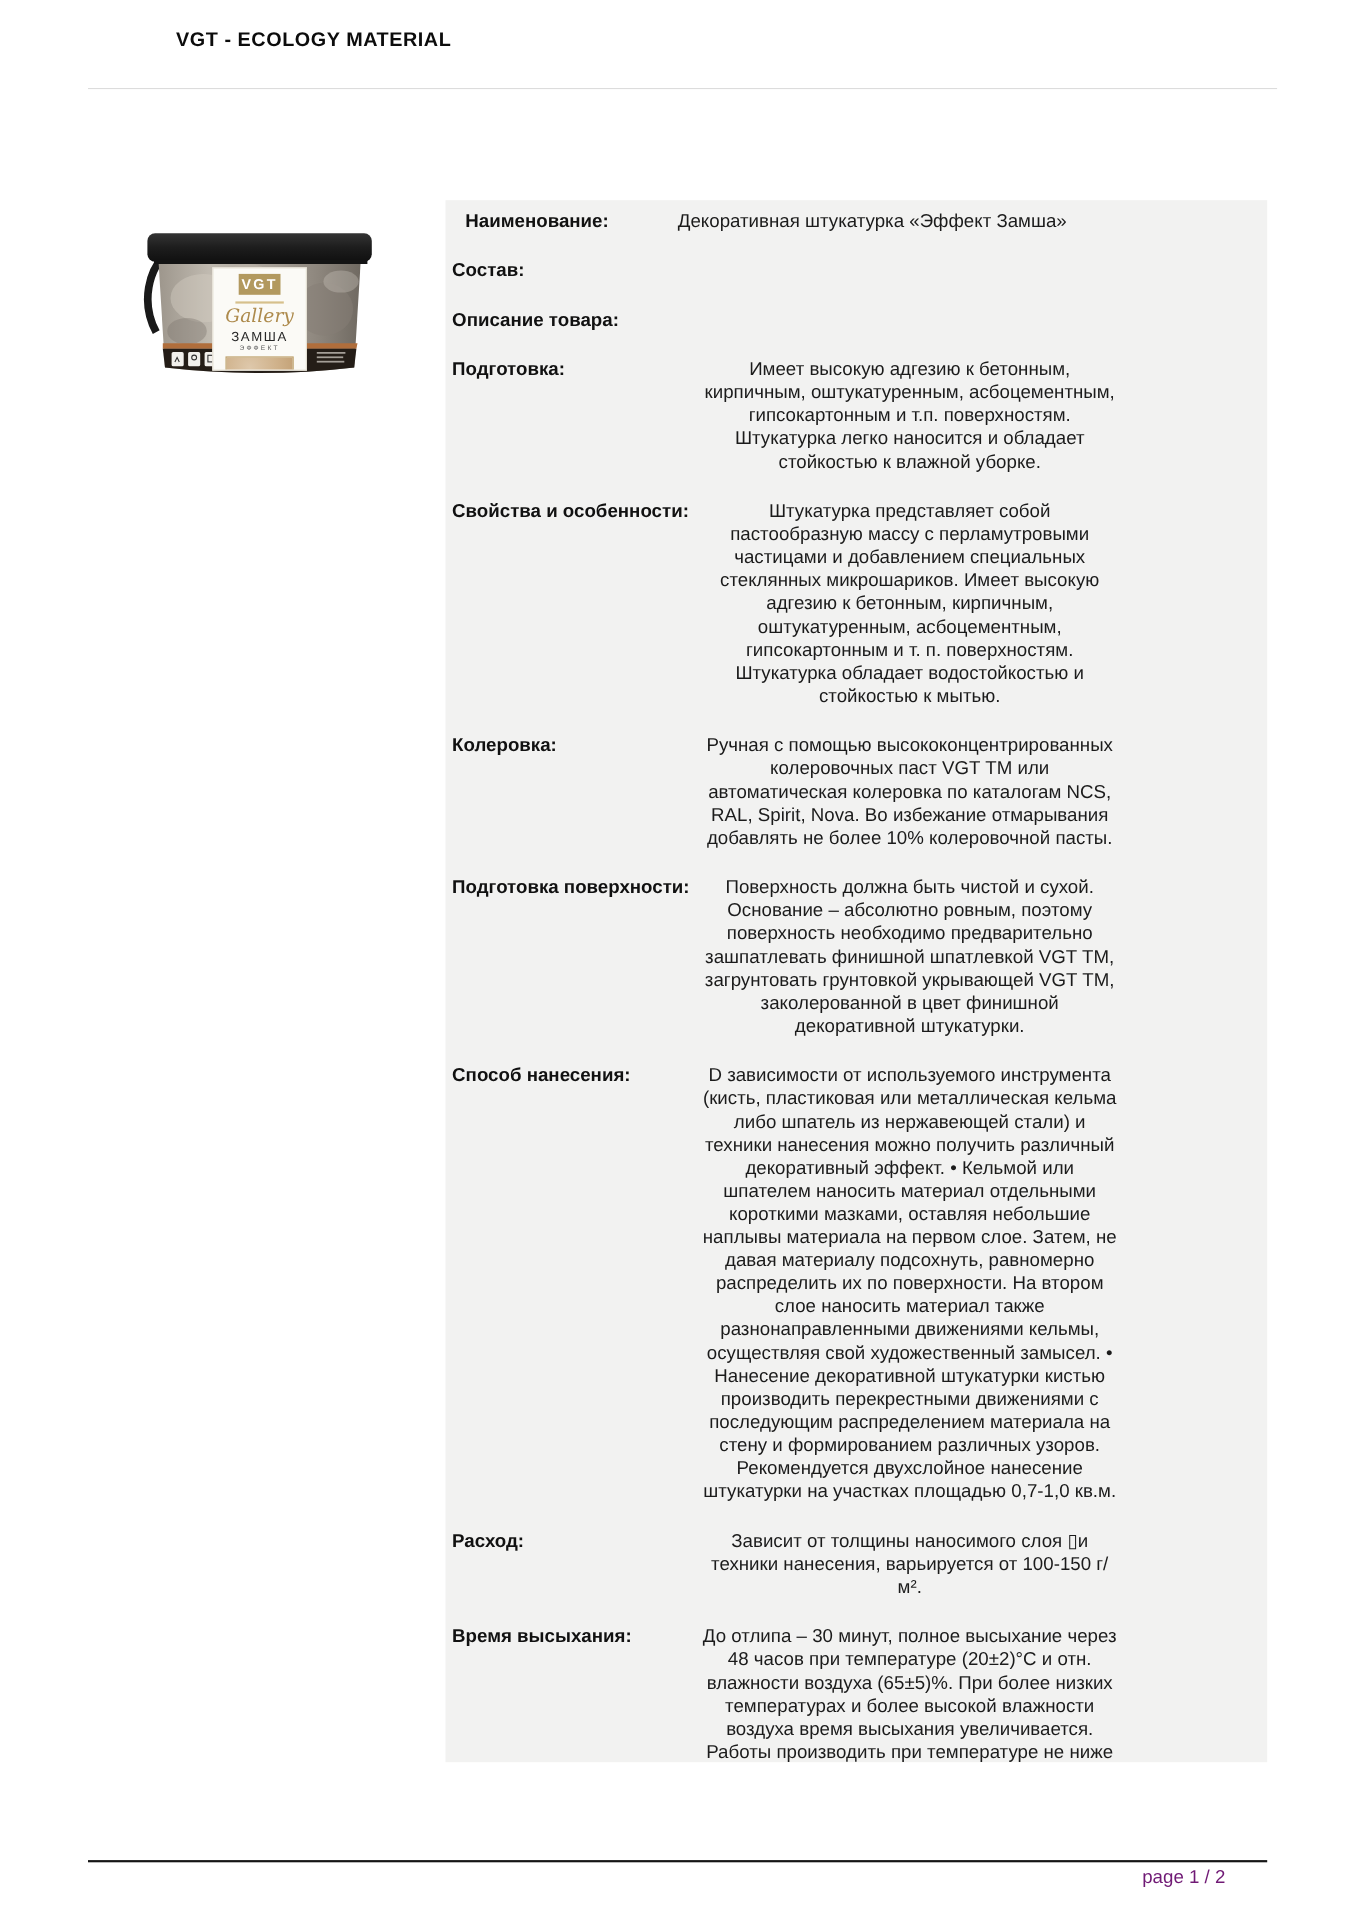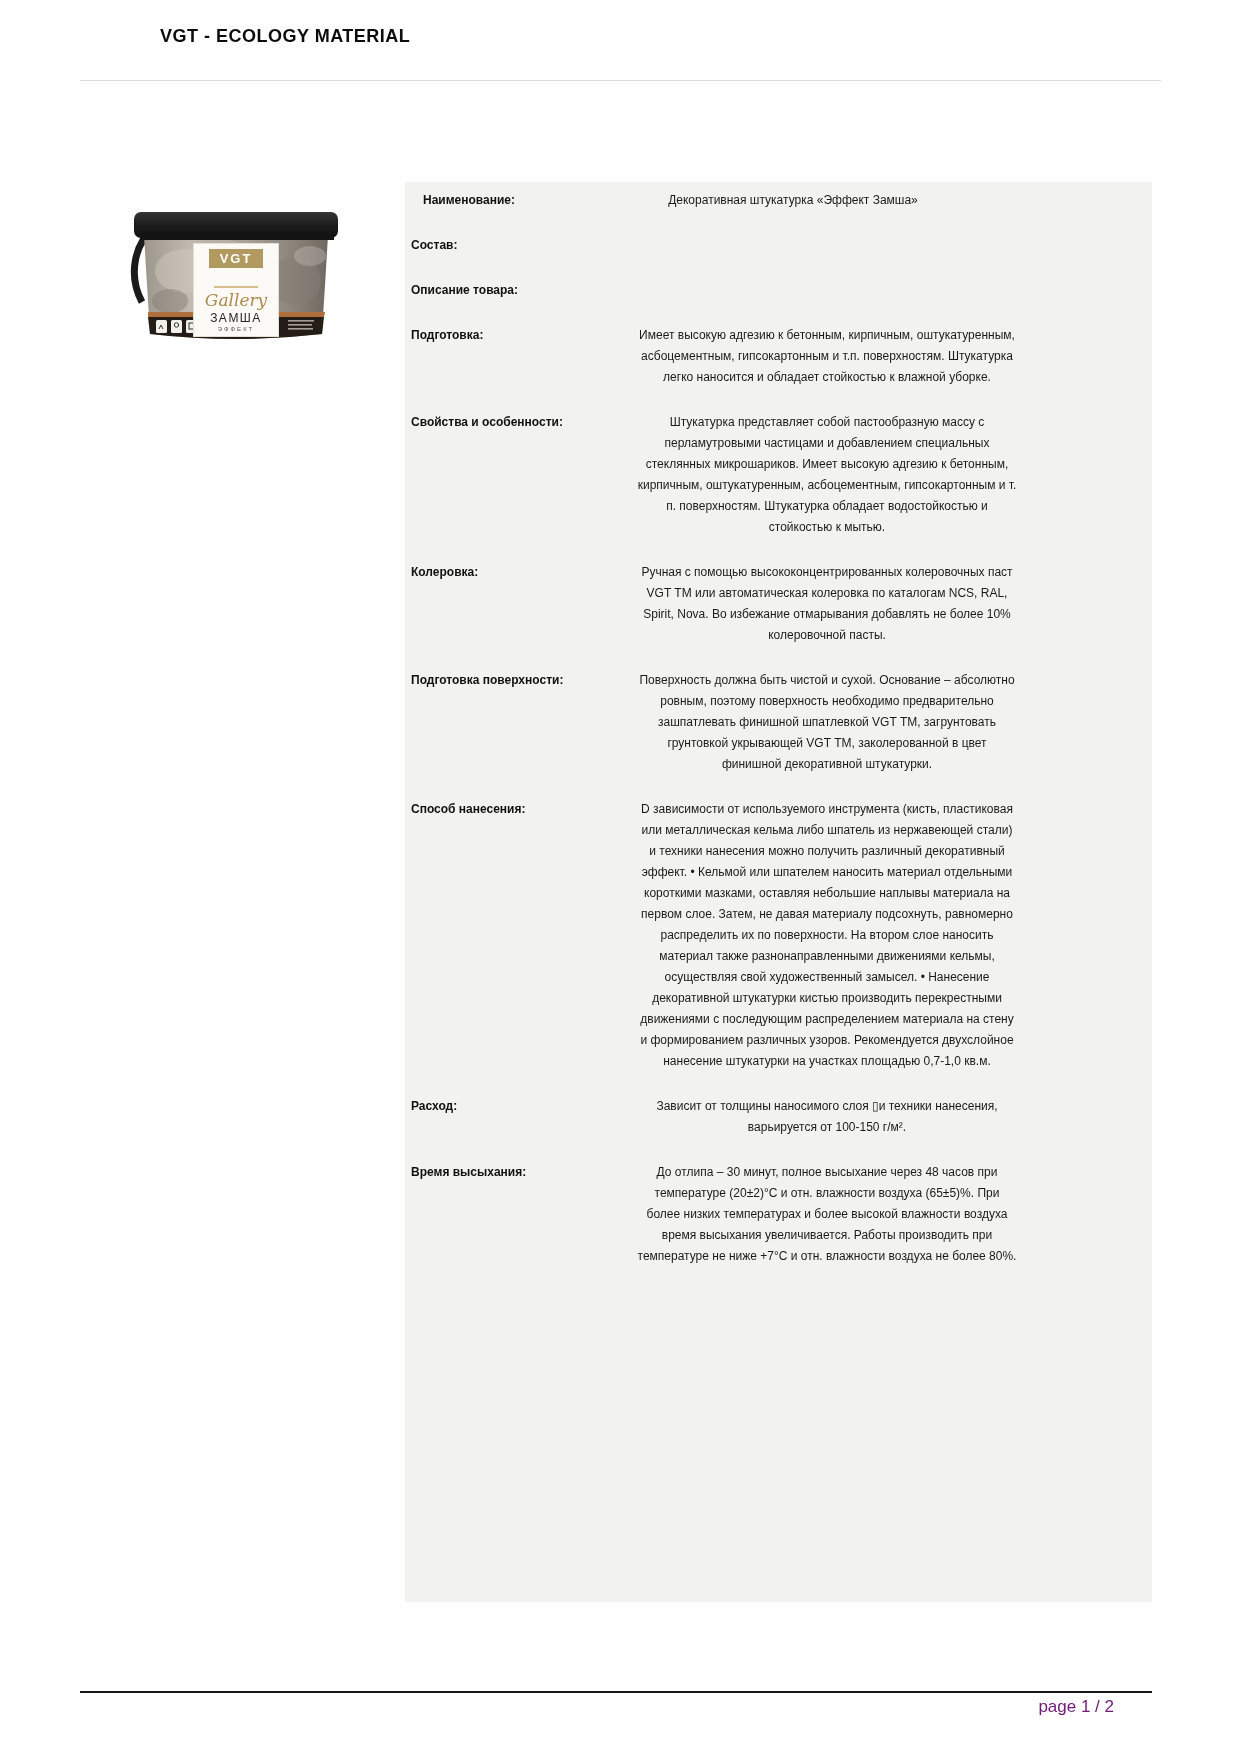--- a/index.html
+++ b/index.html
@@ -16,21 +16,21 @@
   }
 
   
   .bucket{position:absolute;left:130px;top:196px;width:212px;height:150px;}
   .bucket svg{position:absolute;left:0;top:0;}
   .bucket-label{
     position:absolute;left:63px;top:47px;width:86px;height:94px;background:#fbfaf6;
     border:1px solid #e4dfd3;box-sizing:border-box;text-align:center;overflow:hidden;
   }
   .brand-box{
-    width:54px;height:19px;margin:5px auto 18px auto;background:#b2995f;
+    width:38px;height:19px;margin:5px auto 6px auto;background:#b2995f;
     color:#ffffff;font-weight:bold;font-size:13px;line-height:19px;letter-spacing:2px;
   }
   .brand-rule{width:44px;height:2px;margin:0 auto 3px auto;background:#d6c08c;}
   .collection{
     font-family:"DejaVu Serif",serif;font-style:italic;font-size:17px;line-height:18px;
     color:#ad8a4c;margin-bottom:3px;
   }
   .prod-name{font-size:12px;font-weight:normal;letter-spacing:1.5px;color:#262626;line-height:13px;}
   .prod-sub{font-size:6px;letter-spacing:2px;color:#5a5a5a;line-height:8px;margin-bottom:3px;}
   .swatch{
@@ -38,21 +38,21 @@
     background:radial-gradient(circle at 35% 35%,#dec8ab 0%,#cfb18a 60%,#c2a075 100%);
   }
 
   
   .spec{
     position:absolute;left:405px;top:182px;width:747px;height:1420px;
     background:#f2f2f1;box-sizing:border-box;padding-top:8px;overflow:hidden;
   }
   .spec-row{
     display:grid;grid-template-columns:216px 380px;column-gap:10px;
-    padding-left:6px;margin-bottom:24px;font-size:12px;line-height:21px;
+    padding-left:6px;margin-bottom:24px;font-size:17px;line-height:21px;
   }
   .spec-row.first{padding-left:18px;grid-template-columns:170px 380px;}
   .spec-label{font-weight:bold;color:#111111;}
   .spec-value{color:#1b1b1b;text-align:center;}
 
   
   .footer-rule{position:absolute;left:80px;top:1691px;width:1072px;height:2px;background:#161616;}
   .footer-page{
     position:absolute;left:852px;top:1697px;width:262px;text-align:right;
     font-size:17px;color:#701a75;

